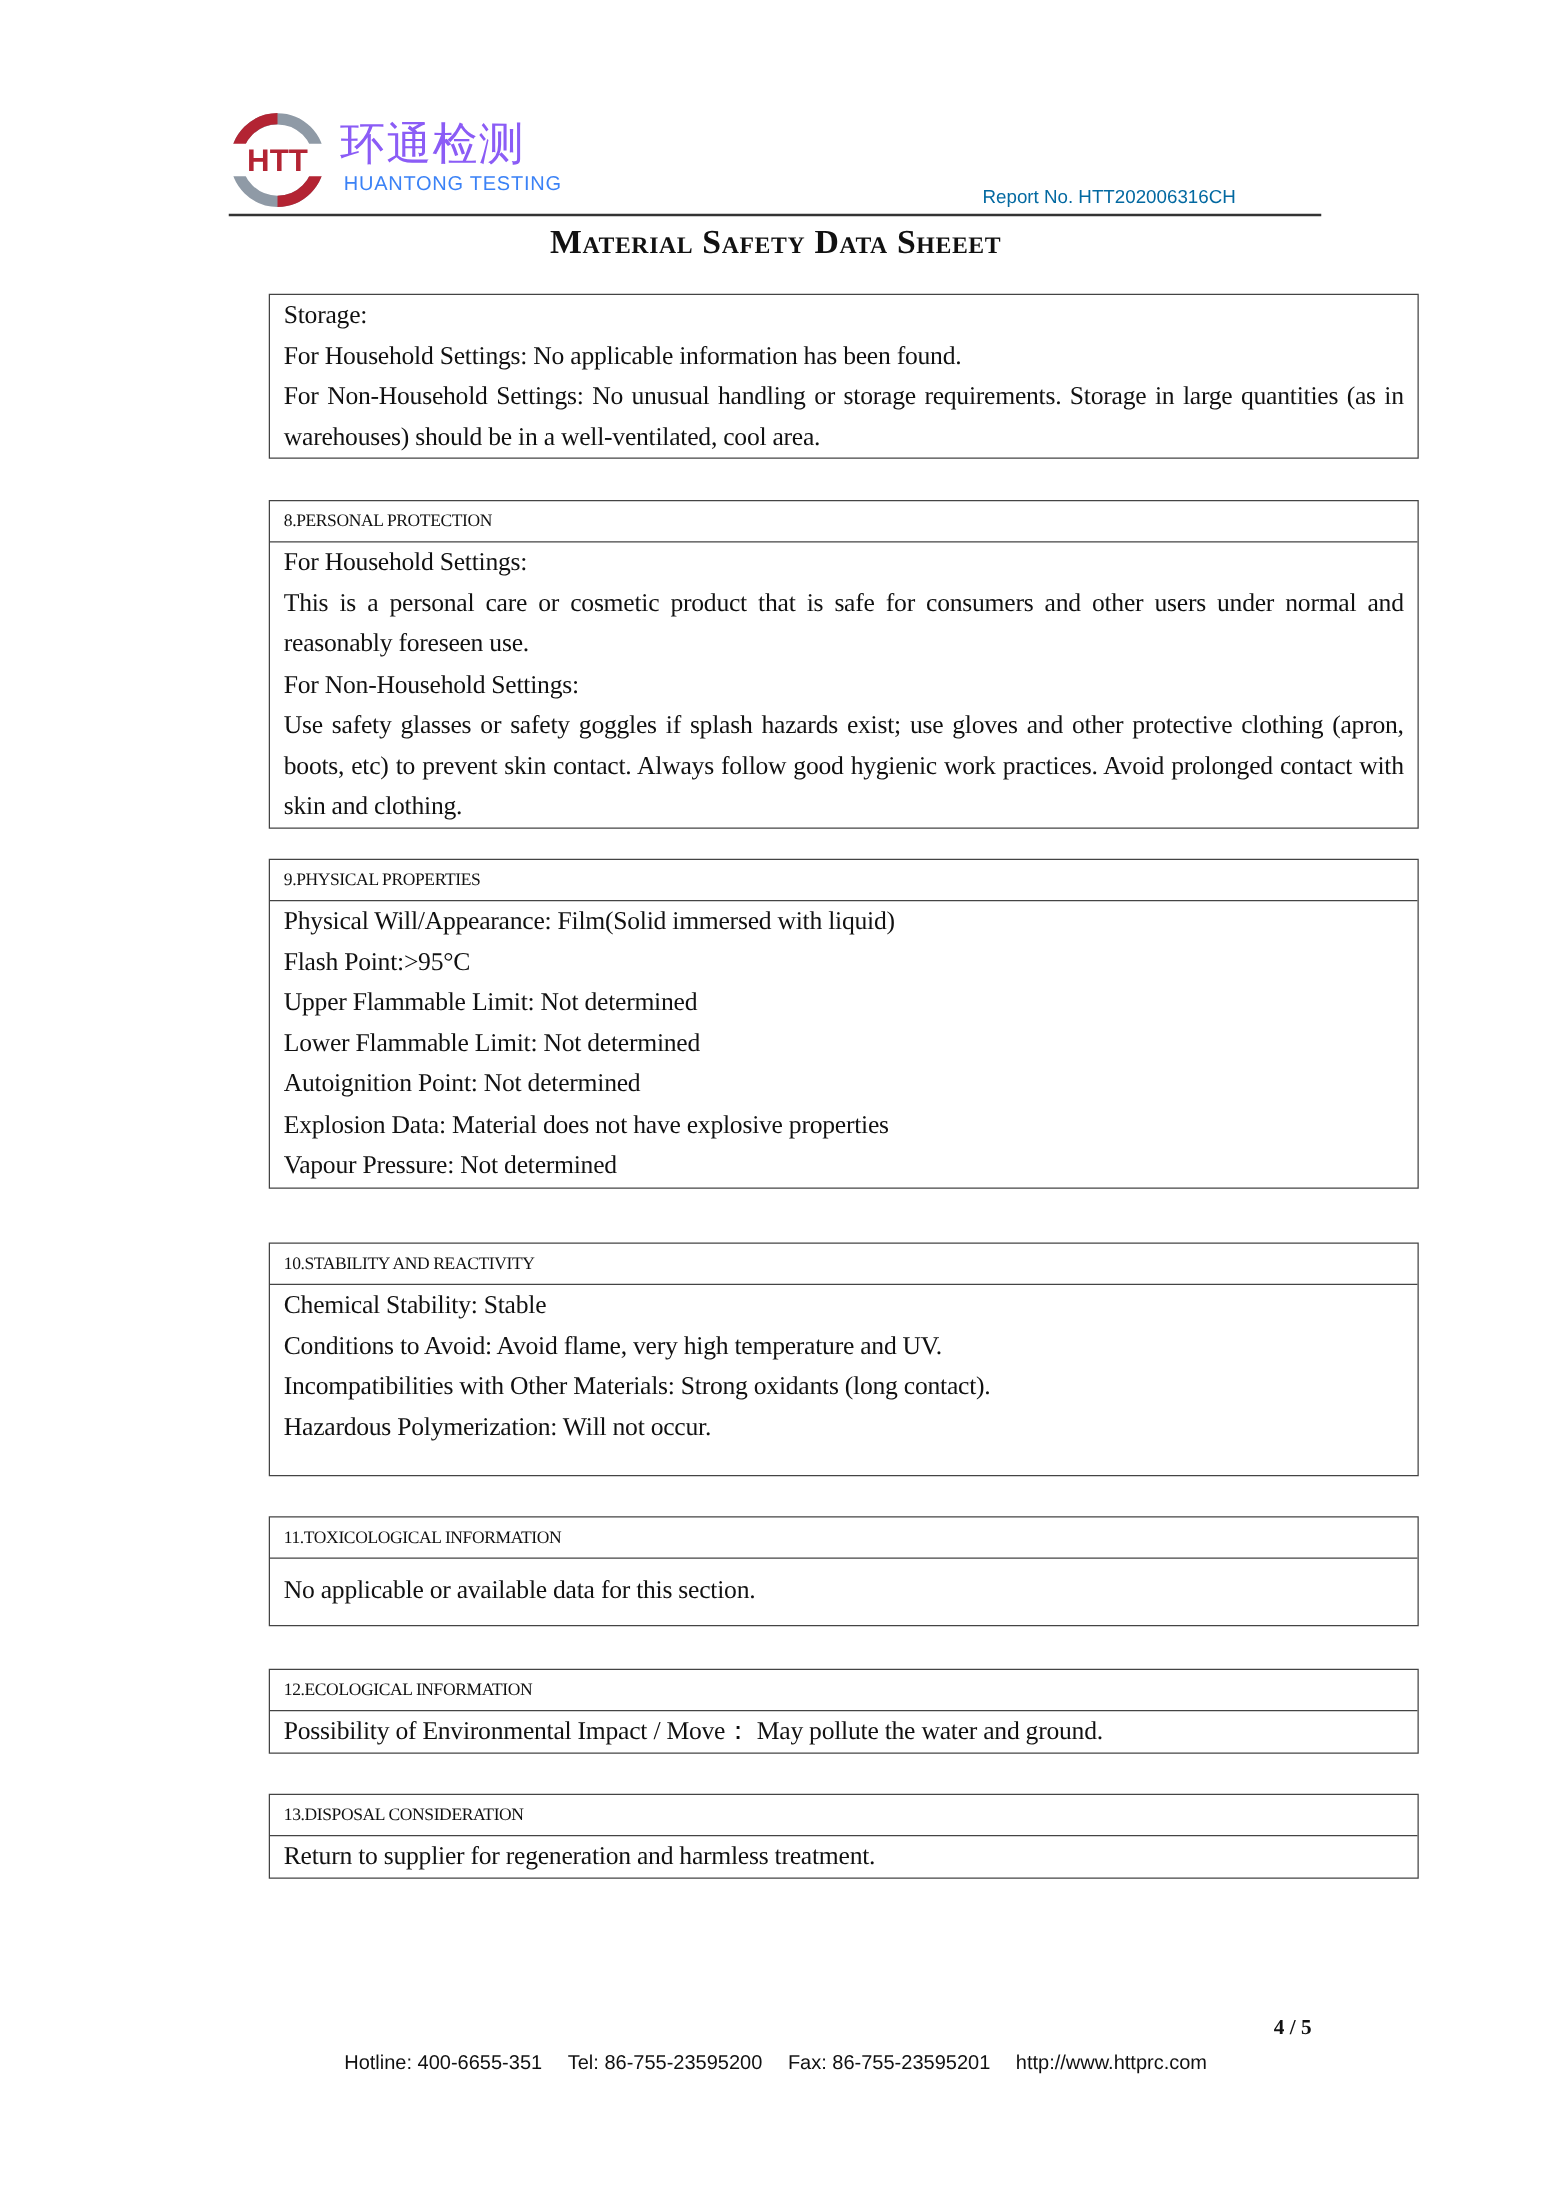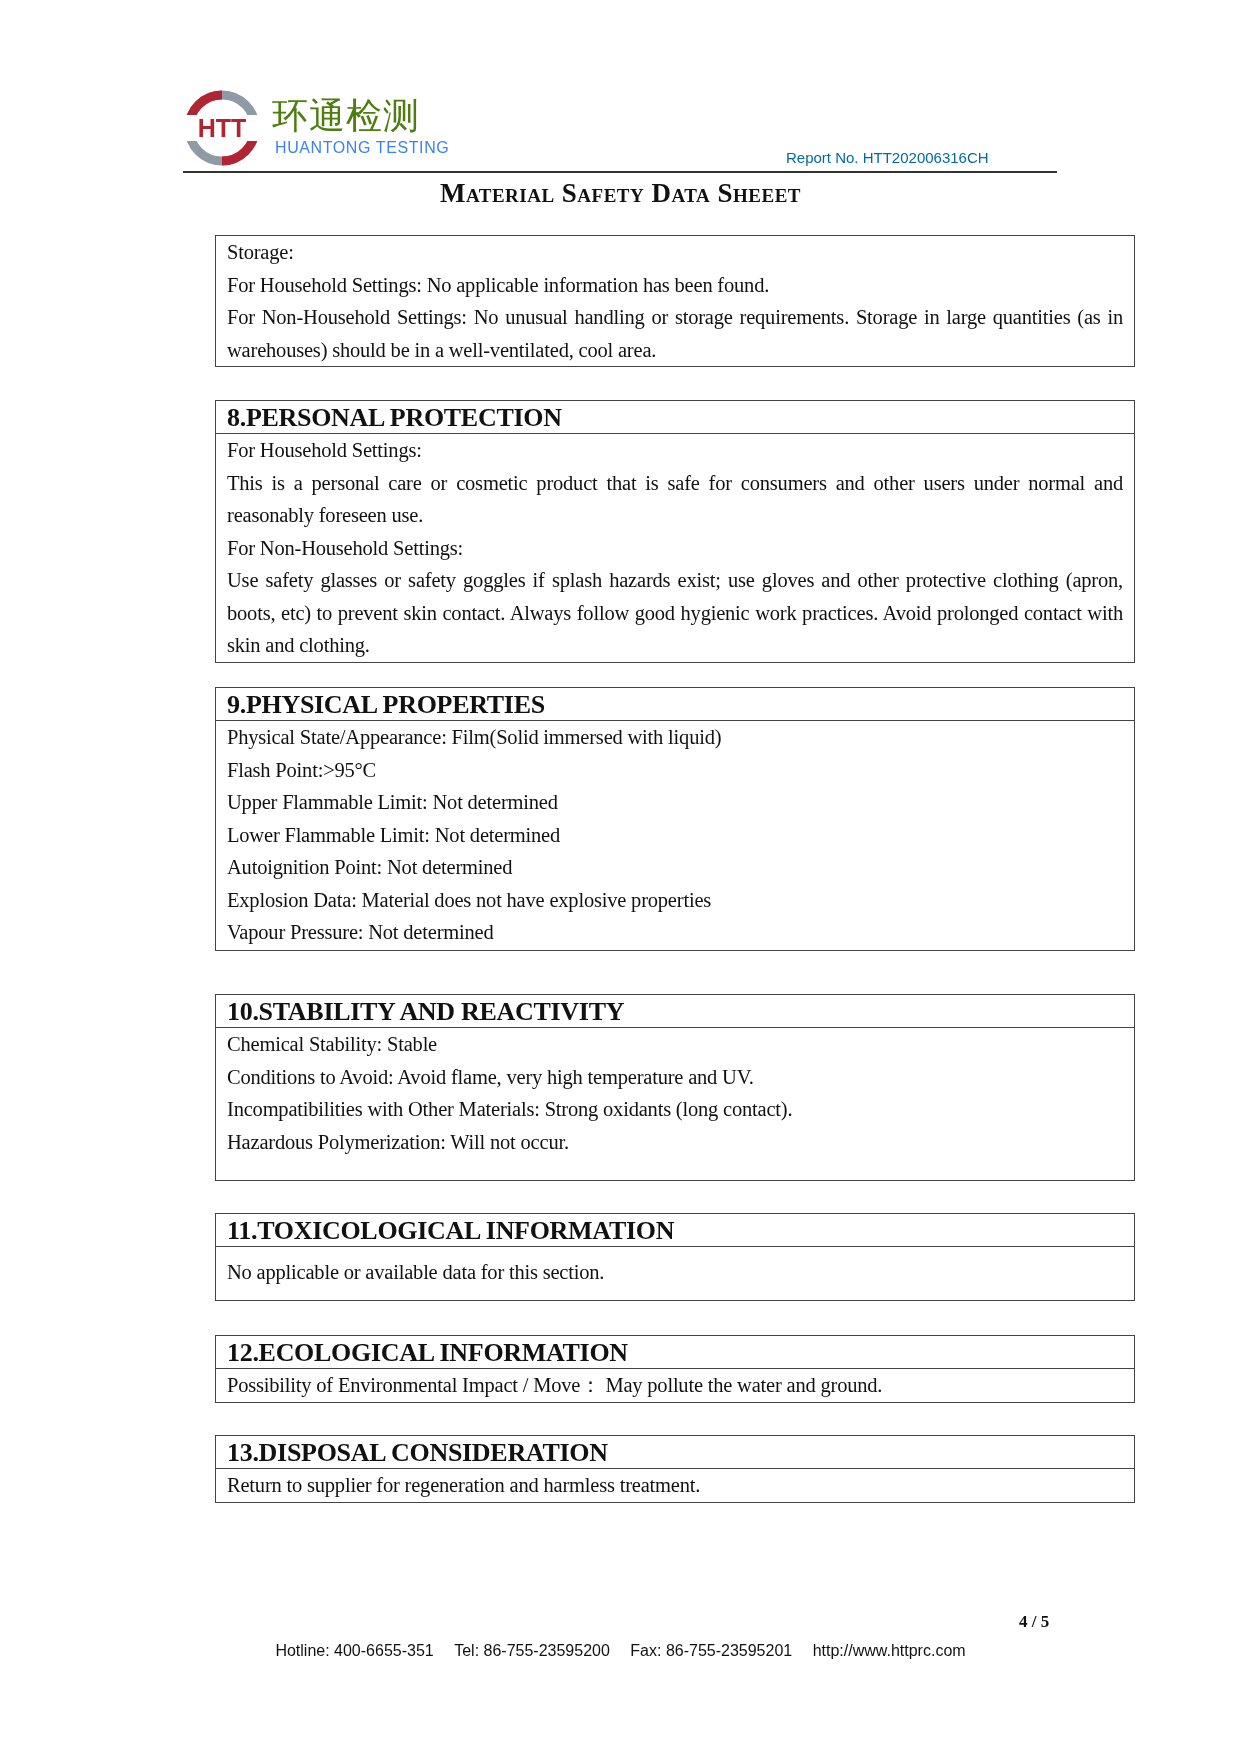--- a/index.html
+++ b/index.html
@@ -3,34 +3,34 @@
 <meta charset="utf-8">
 <style>
   html, body { margin:0; padding:0; background:#ffffff; }
   body { width:1241px; height:1755px; position:relative; overflow:hidden;
          font-family:"Liberation Serif", "DejaVu Serif", serif; color:#111; }
   .abs { position:absolute; }
 
   
   .logo { left:182px; top:88px; width:80px; height:80px; }
   .logo-cn { left:272px; top:96px; font-family:"DejaVu Sans", sans-serif; font-size:36px;
-             color:#4d7c0f; letter-spacing:1px; line-height:40px; white-space:nowrap; }
+             color:#8b5cf6; letter-spacing:1px; line-height:40px; white-space:nowrap; }
   .logo-en { left:275px; top:139px; font-family:"Liberation Sans", sans-serif; font-size:16px;
              color:#3b82f6; letter-spacing:0.6px; line-height:18px; white-space:nowrap; }
   .report-no { left:786px; top:148px; font-family:"Liberation Sans", sans-serif; font-size:15px;
                color:#0369a1; white-space:nowrap; line-height:20px; }
   .header-rule { left:183px; top:171px; width:874px; height:2px; background:#333; }
   .doc-title { left:0; width:1241px; top:176px; text-align:center; font-weight:bold;
                font-size:27px; letter-spacing:0.5px; line-height:34px; font-variant:small-caps;
                color:#111; }
 
   
   .box { position:absolute; left:187px; width:920px; border:1.5px solid #444; box-sizing:border-box;margin-left:28px; }
   .box .head { height:33px; border-bottom:1.5px solid #444; box-sizing:border-box;
-               padding-left:11px; font-weight:bold; font-size:26px; line-height:33px;
+               padding-left:11px; font-weight:normal; font-size:14px; line-height:33px;
                letter-spacing:-0.3px; white-space:nowrap; }
   .box .body { padding:0 11px; font-size:20.5px; line-height:32.5px; letter-spacing:-0.2px; }
   .box .line { display:block; white-space:nowrap; }
   .box .para { display:block; text-align:justify; }
 
   
   .page-no { left:1019px; top:1612px; font-weight:bold; font-size:17px; line-height:20px; white-space:nowrap; }
   .footer { left:0; width:1241px; top:1641px; text-align:center; font-family:"Liberation Sans", sans-serif;
             font-size:16px; line-height:20px; color:#111; white-space:nowrap; }
   .footer span { margin:0 8px; }
@@ -67,21 +67,21 @@
     <span class="line">For Household Settings:</span>
     <span class="para">This is a personal care or cosmetic product that is safe for consumers and other users under normal and reasonably foreseen use.</span>
     <span class="line">For Non-Household Settings:</span>
     <span class="para">Use safety glasses or safety goggles if splash hazards exist; use gloves and other protective clothing (apron, boots, etc) to prevent skin contact. Always follow good hygienic work practices. Avoid prolonged contact with skin and clothing.</span>
   </div>
 </div>
 
 <div class="box" style="top:687px;height:264px;">
   <div class="head">9.PHYSICAL PROPERTIES</div>
   <div class="body">
-    <span class="line">Physical State/Appearance: Film(Solid immersed with liquid)</span>
+    <span class="line">Physical Will/Appearance: Film(Solid immersed with liquid)</span>
     <span class="line">Flash Point:&gt;95°C</span>
     <span class="line">Upper Flammable Limit: Not determined</span>
     <span class="line">Lower Flammable Limit: Not determined</span>
     <span class="line">Autoignition Point: Not determined</span>
     <span class="line">Explosion Data: Material does not have explosive properties</span>
     <span class="line">Vapour Pressure: Not determined</span>
   </div>
 </div>
 
 <div class="box" style="top:994px;height:187px;">

